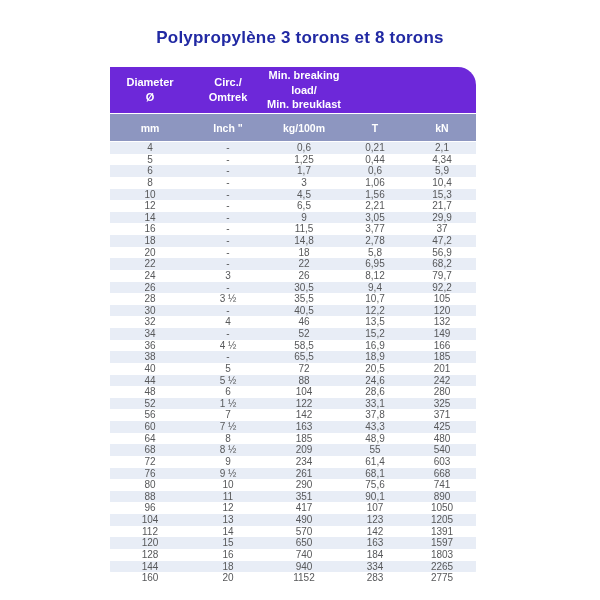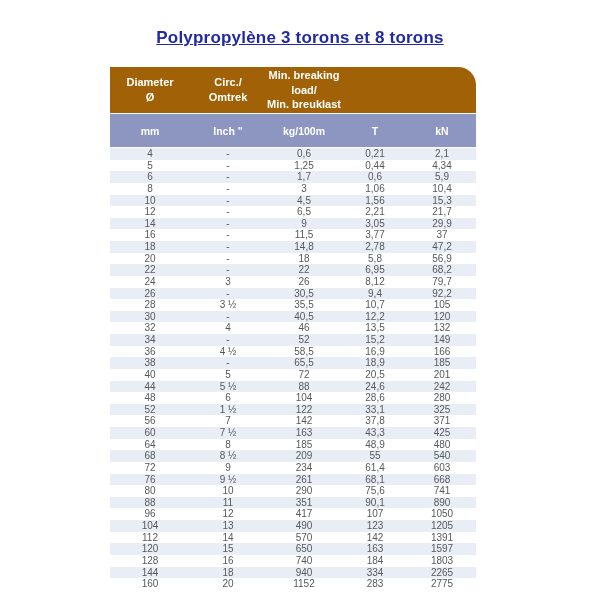--- a/index.html
+++ b/index.html
@@ -11,28 +11,27 @@
     font-family: "Liberation Sans", sans-serif;
     overflow: hidden;
   }
   .page-title {
     margin: 28px 0 0 0;
     text-align: center;
     font-size: 17px;
     font-weight: bold;
     color: #2129a3;
     letter-spacing: 0.2px;
-    text-decoration: underline;
   }
   .spec-table {
     width: 366px;
     margin: 19px 0 0 110px;
   }
   .thead {
-    background: #a16207;
+    background: #6d28d9;
     color: #ffffff;
     font-weight: bold;
     font-size: 11px;
     height: 46px;
     display: grid;
     grid-template-columns: 80fr 76fr 76fr 134fr;
     align-items: center;
     text-align: center;
     border-radius: 0 18px 0 0;
     margin-bottom: 1px;
@@ -40,21 +39,21 @@
   .th {
     display: flex;
     flex-direction: column;
     line-height: 1.35;
   }
   .units-row {
     background: #8d96c0;
     color: #ffffff;
     font-weight: bold;
     font-size: 10.5px;
-    height: 33px;
+    height: 27px;
     display: grid;
     grid-template-columns: 80fr 76fr 76fr 66fr 68fr;
     align-items: center;
     text-align: center;
     margin-bottom: 1px;
   }
   .tbody {
     border-radius: 0 0 14px 14px;
     overflow: hidden;
   }

